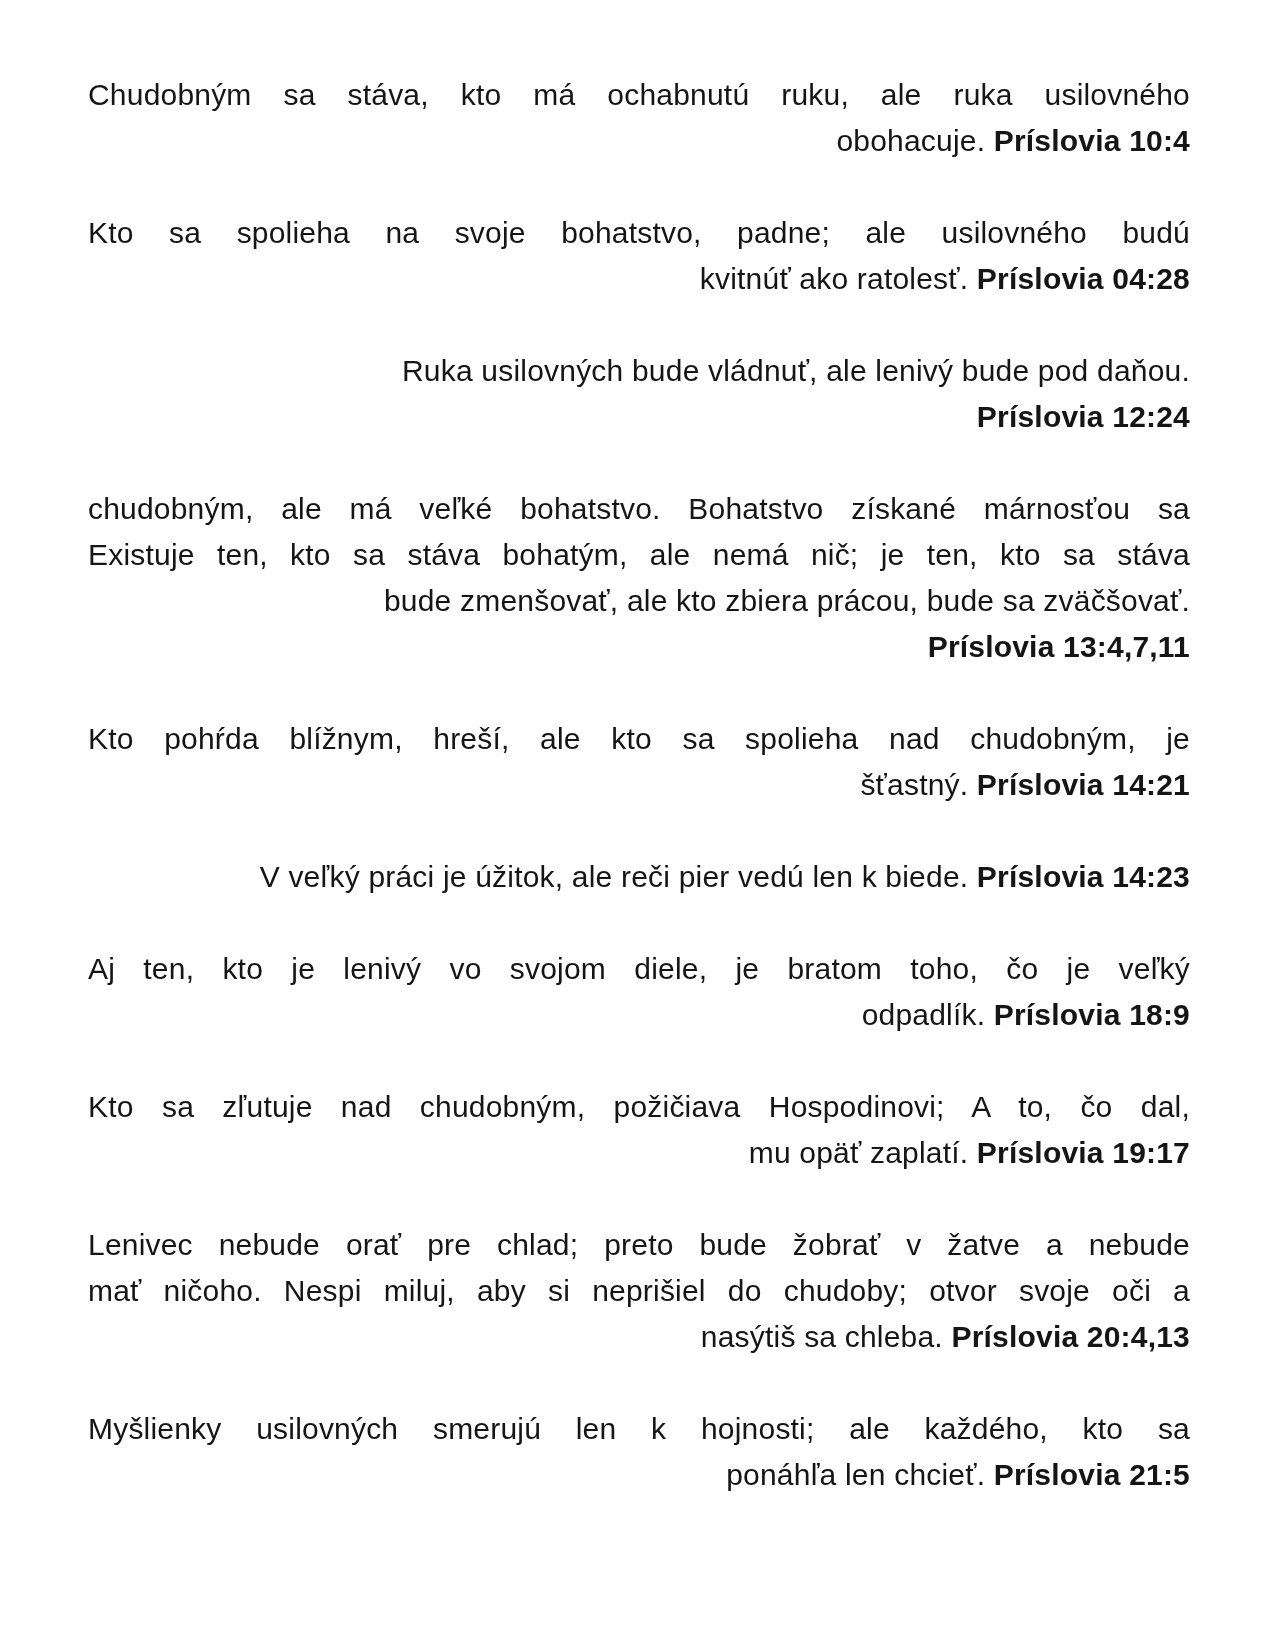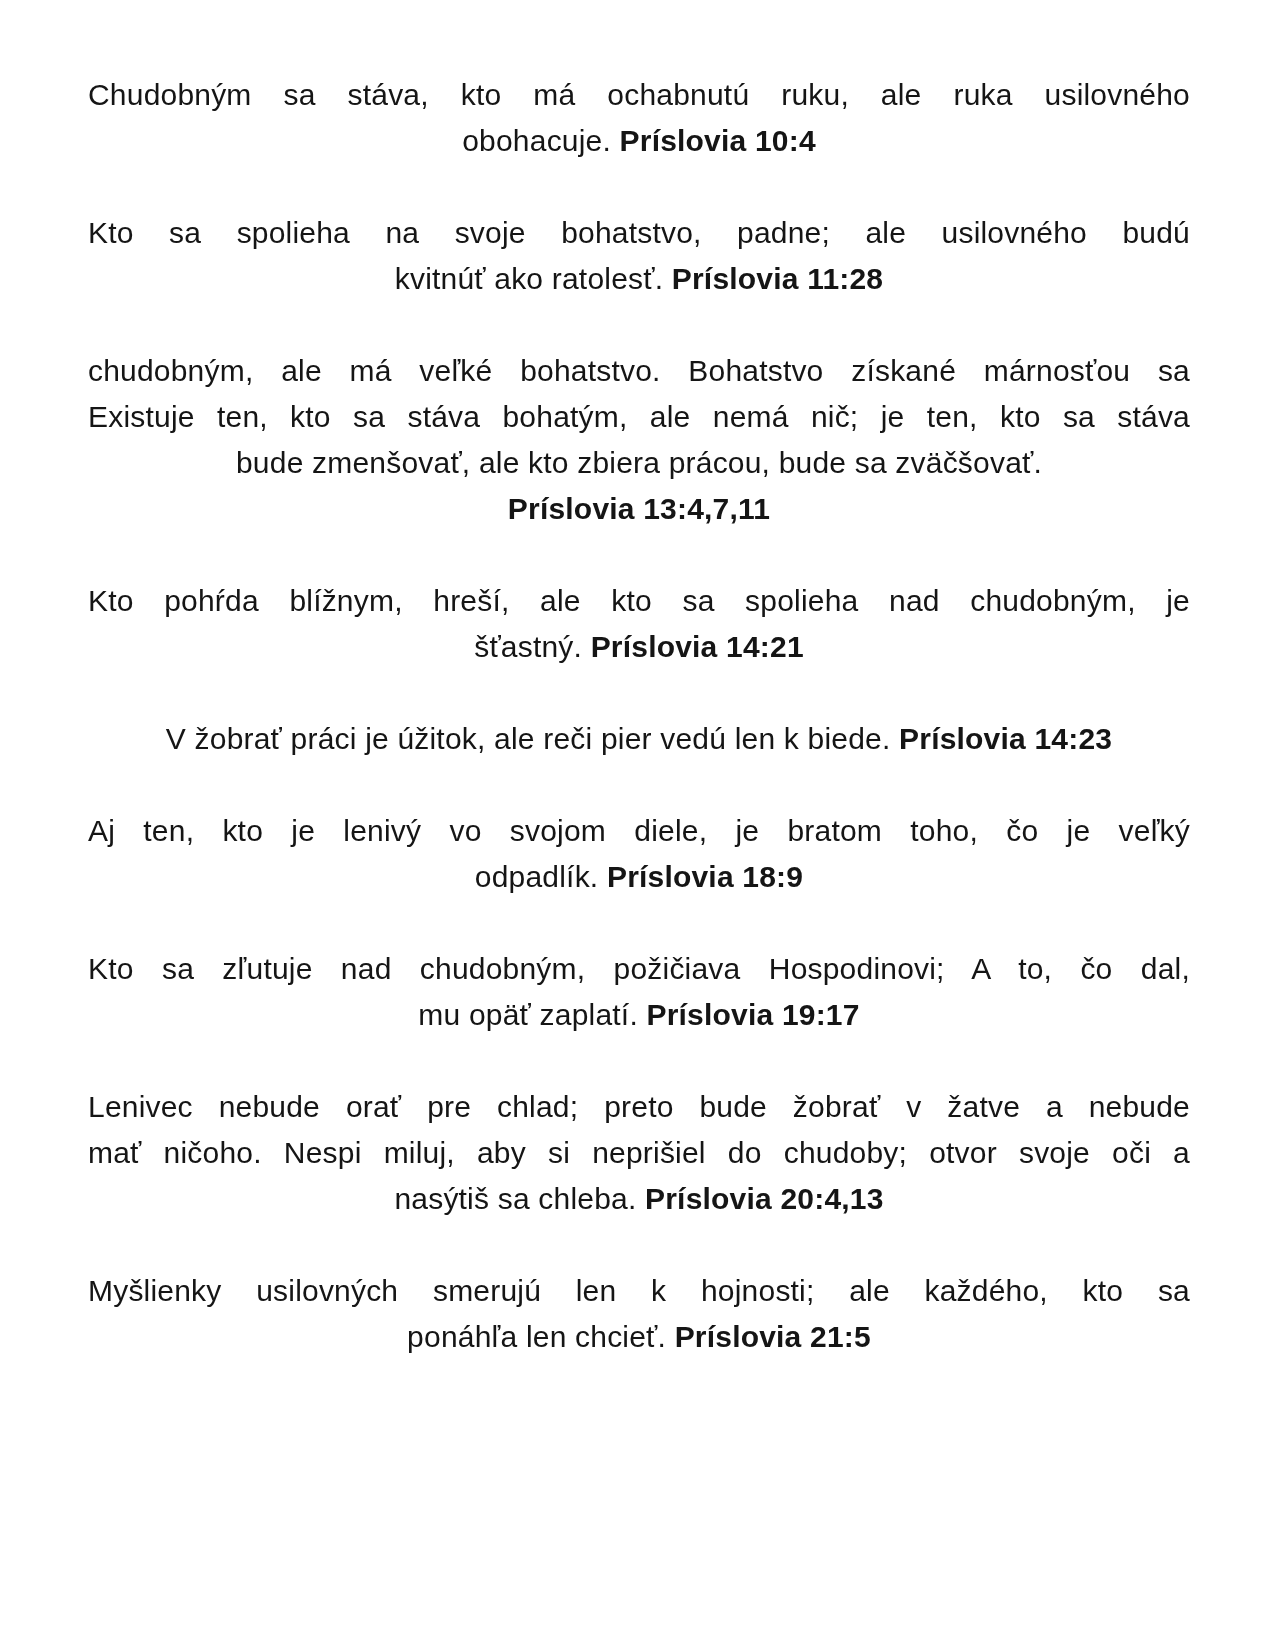--- a/index.html
+++ b/index.html
@@ -28,21 +28,21 @@
     margin-bottom: 0;
   }
   
   .jline {
     text-align: justify;
     text-align-last: justify;
     white-space: normal;
   }
   
   .lline {
-    text-align: center;
+    text-align: right;
   }
   .ref {
     font-weight: 700;
   }
 </style>
 </head>
 <body>
 
 <div class="page">
 
@@ -51,45 +51,51 @@
     <div class="lline">
       <span>obohacuje.</span>
       <span class="ref">Príslovia 10:4</span>
     </div>
   </div>
 
   <div class="verse">
     <div class="jline">Kto sa spolieha na svoje bohatstvo, padne; ale usilovného budú</div>
     <div class="lline">
       <span>kvitnúť ako ratolesť.</span>
-      <span class="ref">Príslovia 11:28</span>
+      <span class="ref">Príslovia 04:28</span>
     </div>
   </div>
 
+  <div class="verse">
+    <div class="lline">
+      <span>Ruka usilovných bude vládnuť, ale lenivý bude pod daňou.</span>
+    </div>
+    <div class="lline ref">Príslovia 12:24</div>
+  </div>
 
   <div class="verse">
     <div class="jline">chudobným, ale má veľké bohatstvo. Bohatstvo získané márnosťou sa</div>
     <div class="jline">Existuje ten, kto sa stáva bohatým, ale nemá nič; je ten, kto sa stáva</div>
     <div class="lline">
       <span>bude zmenšovať, ale kto zbiera prácou, bude sa zväčšovať.</span>
     </div>
     <div class="lline ref">Príslovia 13:4,7,11</div>
   </div>
 
   <div class="verse">
     <div class="jline">Kto pohŕda blížnym, hreší, ale kto sa spolieha nad chudobným, je</div>
     <div class="lline">
       <span>šťastný.</span>
       <span class="ref">Príslovia 14:21</span>
     </div>
   </div>
 
   <div class="verse">
     <div class="lline">
-      <span>V žobrať práci je úžitok, ale reči pier vedú len k biede.</span>
+      <span>V veľký práci je úžitok, ale reči pier vedú len k biede.</span>
       <span class="ref">Príslovia 14:23</span>
     </div>
   </div>
 
   <div class="verse">
     <div class="jline">Aj ten, kto je lenivý vo svojom diele, je bratom toho, čo je veľký</div>
     <div class="lline">
       <span>odpadlík.</span>
       <span class="ref">Príslovia 18:9</span>
     </div>

